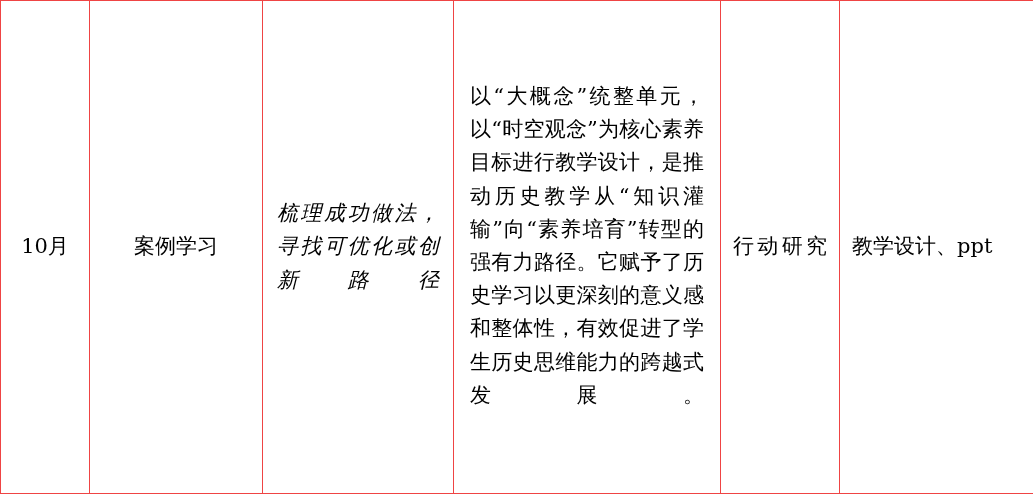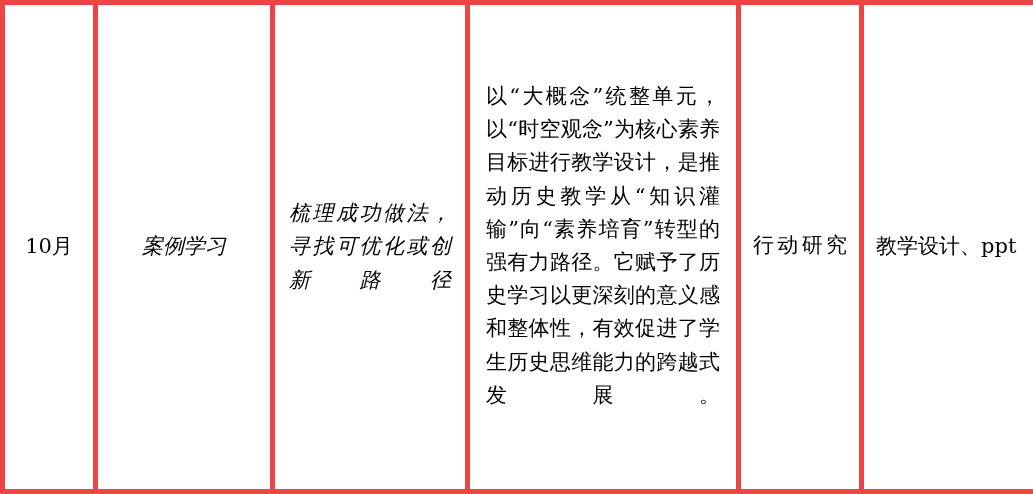--- a/index.html
+++ b/index.html
@@ -14,32 +14,32 @@
     color: #000000;
     overflow: hidden;
   }
   .doc-table {
     border-collapse: collapse;
     width: 1033px;
     height: 494px;
     table-layout: fixed;
   }
   .doc-table td {
-    border: 5px solid #ef4444;
+    border: 1px solid #ef4444;
     vertical-align: middle;
     padding: 0;
     font-size: 21px;
     line-height: 1.58;
   }
   
   .col-month   { width: 88px;  }
-  .col-theme   { width: 172px; font-style: italic; }
+  .col-theme   { width: 172px; }
   .col-method  { width: 190px; }
   .col-content { width: 266px; }
-  .col-form    { width: 118px; font-family: Liberation Mono, monospace; }
+  .col-form    { width: 118px; }
   .col-output  { width: 196px; }
 
   .cell-inner {
     padding: 0 14px;
   }
   .center {
     text-align: center;
   }
   .justify {
     text-align: justify;

